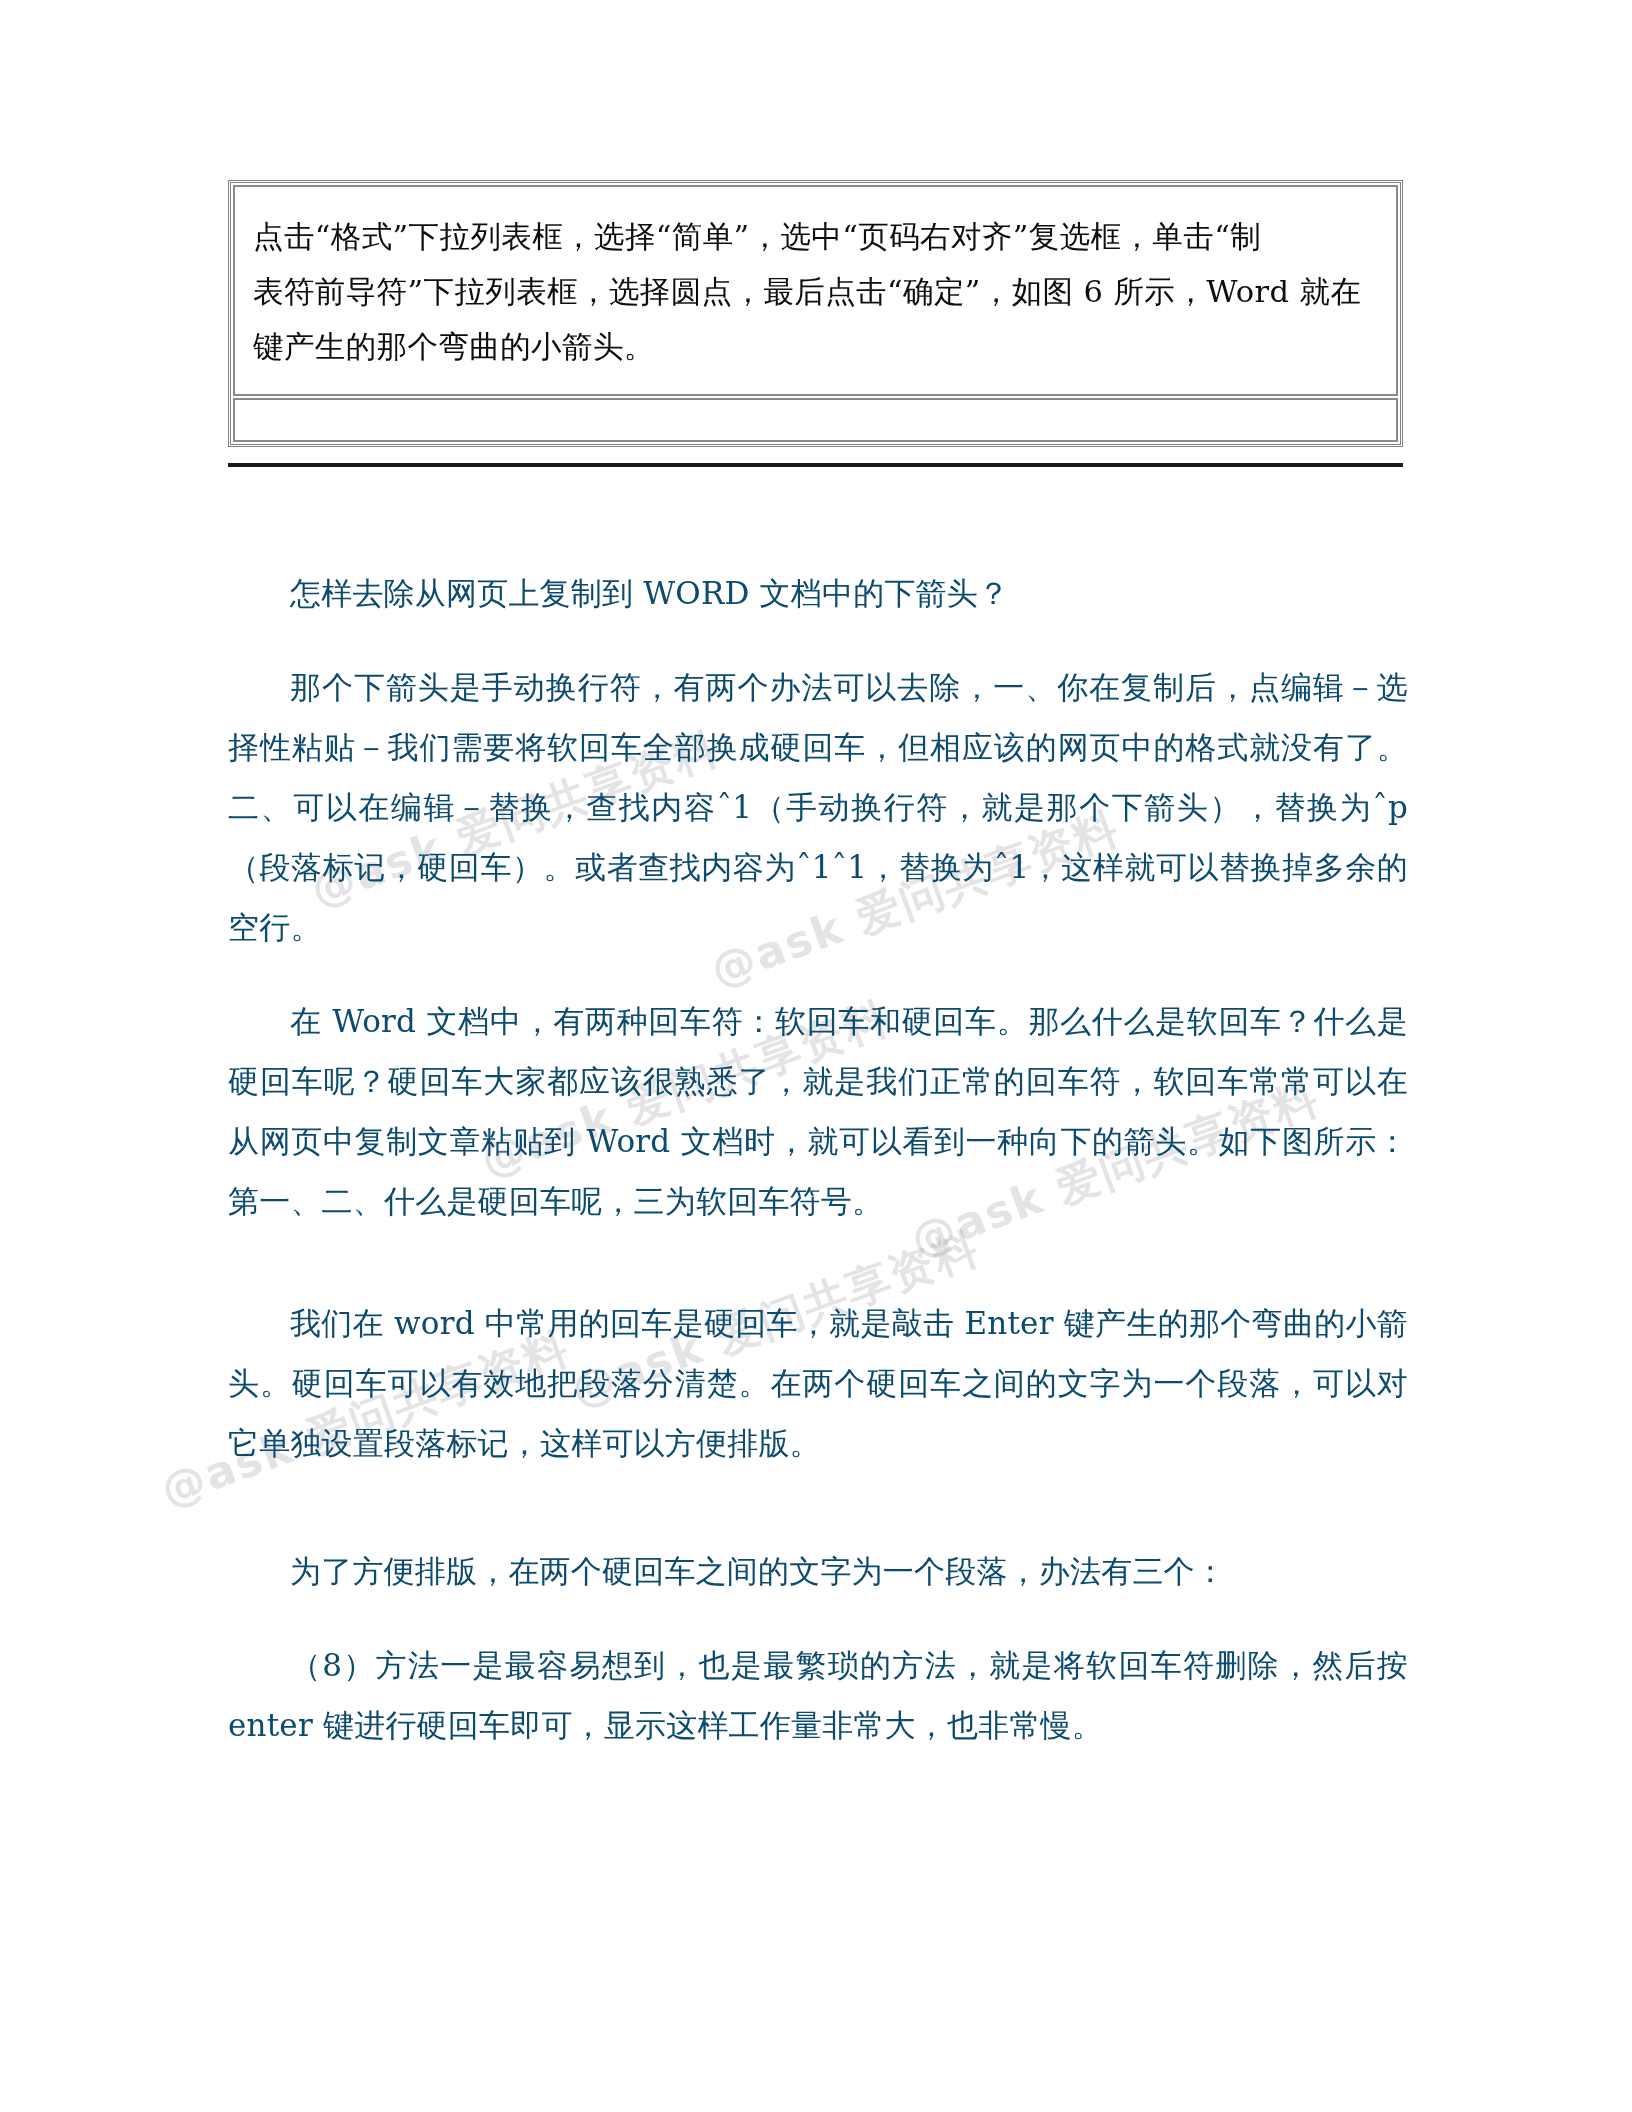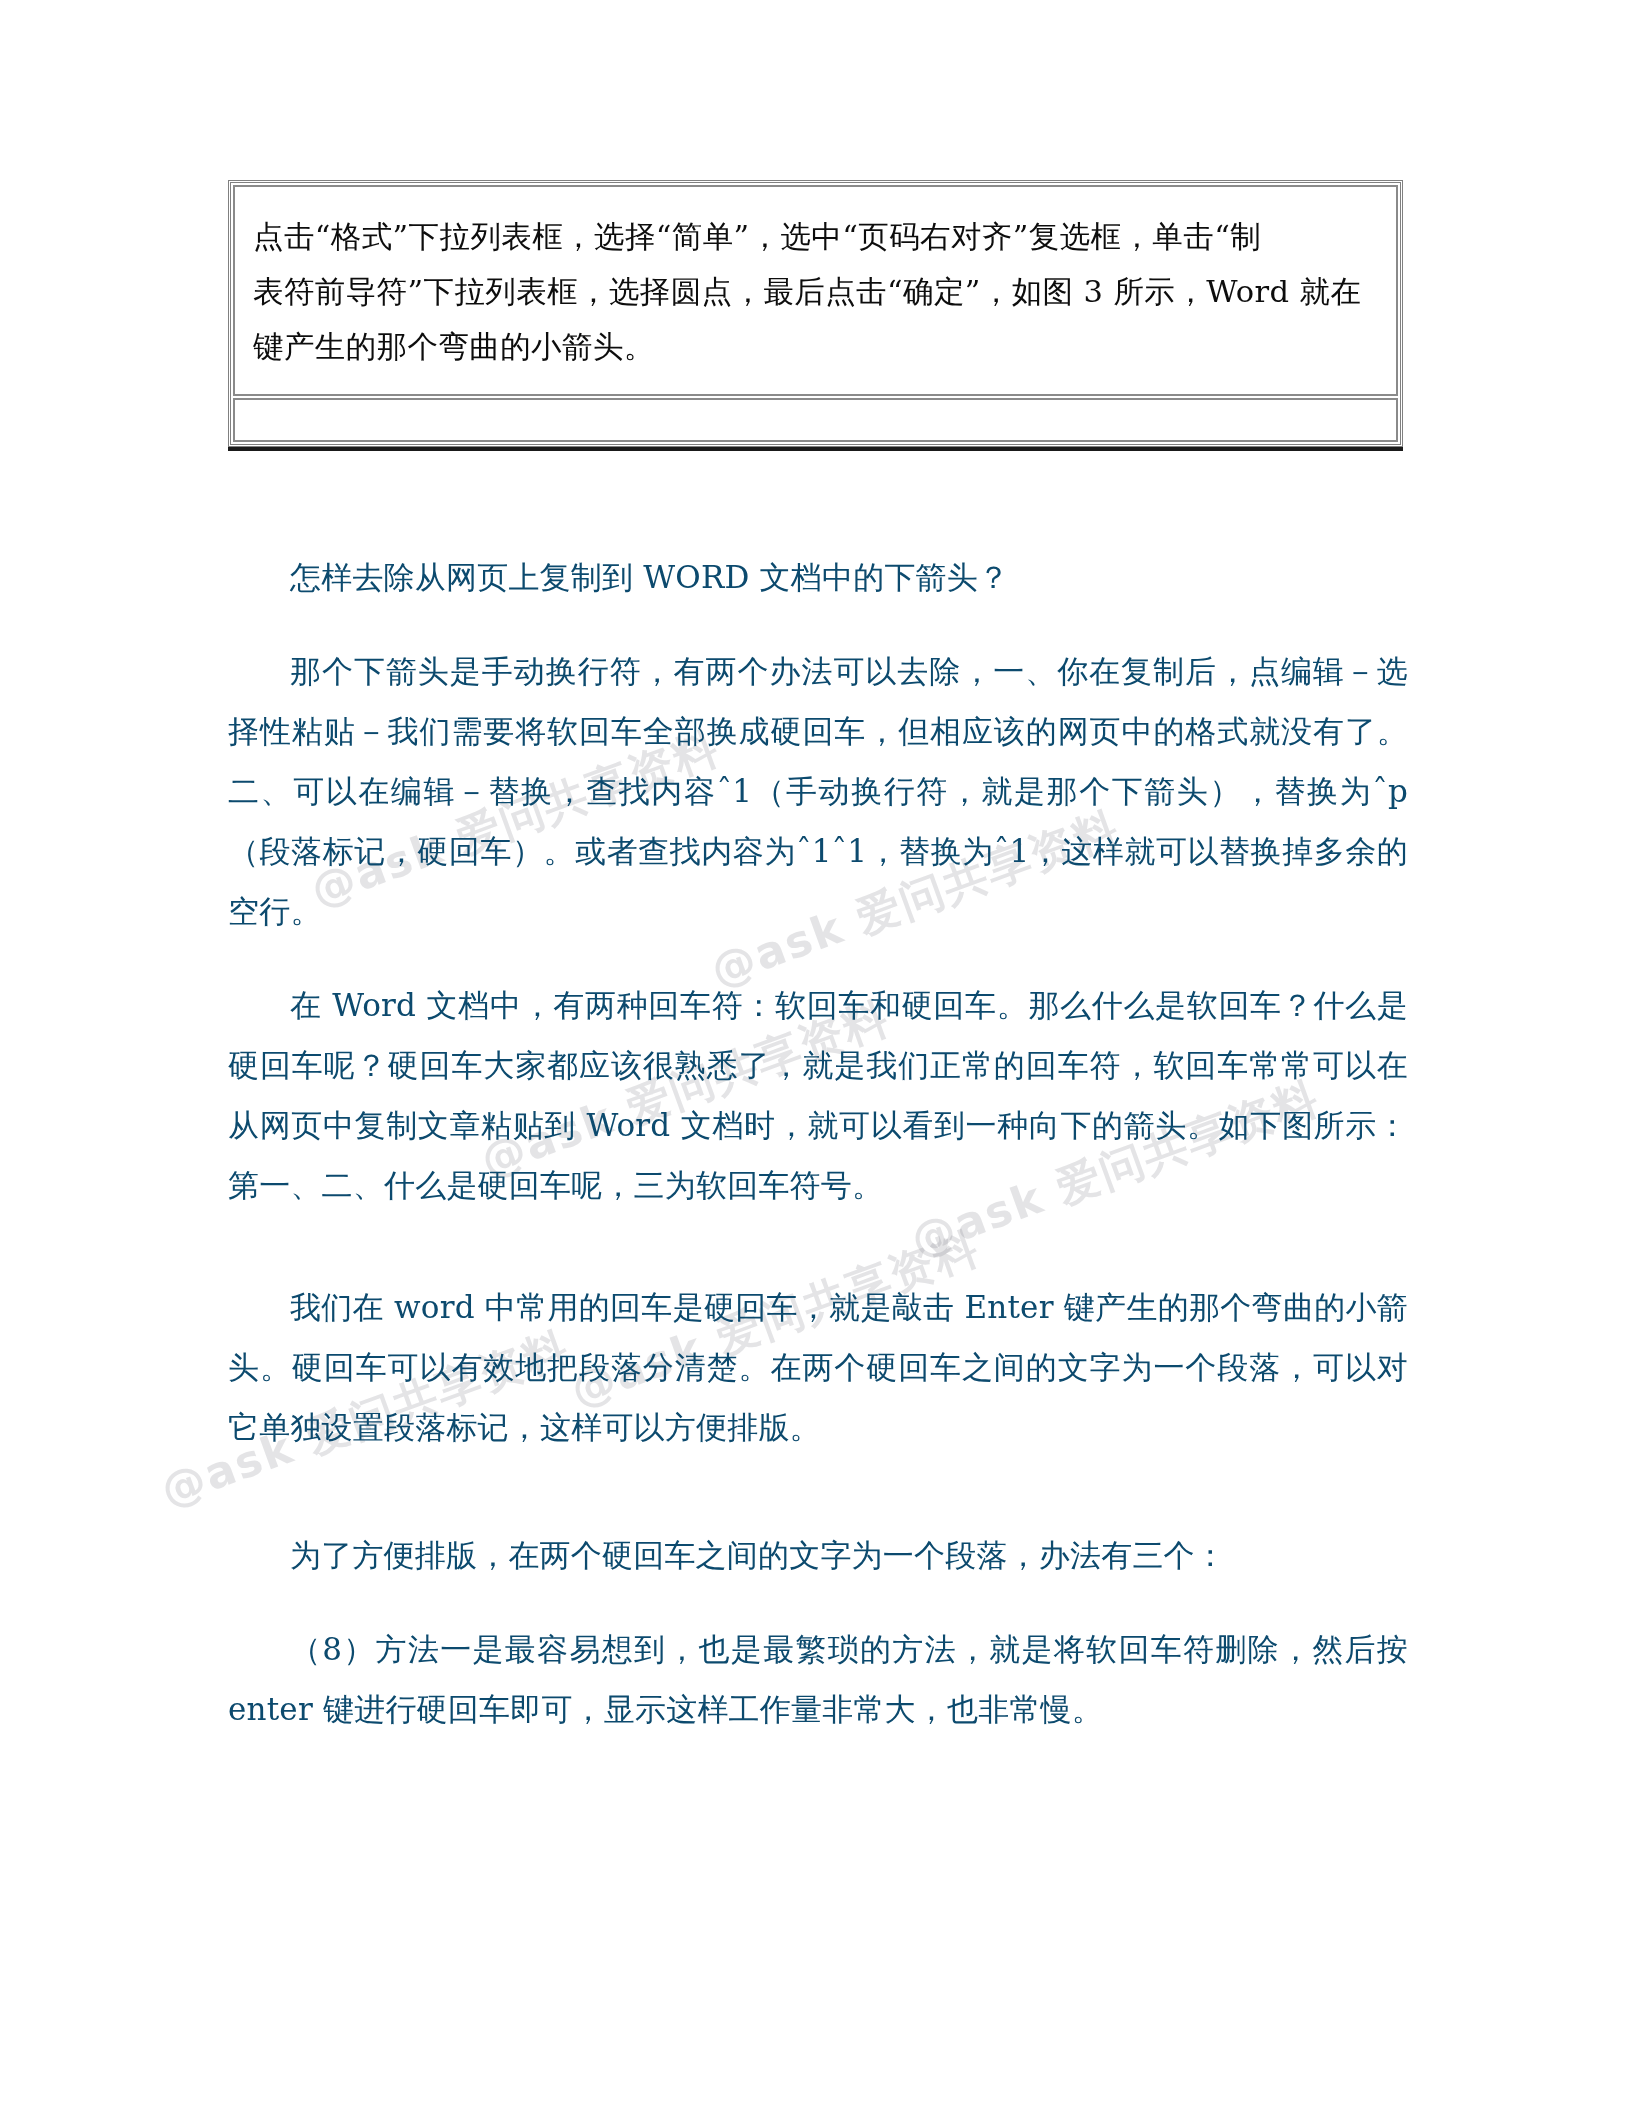--- a/index.html
+++ b/index.html
@@ -29,21 +29,21 @@
     top: 180px;
     width: 1180px;
   }
 
   
   .box-table {
     width: 1175px;
     border: 3px double #808080;
     border-collapse: separate;
     background: #ffffff;
-    margin: 0 0 0 0;
+    margin: 0 0 16px 0;
   }
   .box-cell {
     border: 2px solid #8a8a8a;
     box-shadow: inset 0 0 0 1px #ffffff;
     padding: 22px 18px 20px 18px;
   }
   .box-cell-empty {
     border: 2px solid #8a8a8a;
     height: 40px;
     padding: 0 18px;
@@ -105,21 +105,21 @@
   <div class="wm wm-5">@ask 爱问共享资料</div>
   <div class="wm wm-6">@ask 爱问共享资料</div>
 
   <div class="content">
 
     <table class="box-table">
       <tbody>
           <tr>
         <td class="box-cell">
           <div class="box-line">点击“格式”下拉列表框，选择“简单”，选中“页码右对齐”复选框，单击“制</div>
-          <div class="box-line">表符前导符”下拉列表框，选择圆点，最后点击“确定”，如图 3 所示，Word 就在</div>
+          <div class="box-line">表符前导符”下拉列表框，选择圆点，最后点击“确定”，如图 6 所示，Word 就在</div>
           <div class="box-line">键产生的那个弯曲的小箭头。</div>
         </td>
       </tr>
       <tr>
         <td class="box-cell-empty"></td>
       </tr>
     </tbody>
       </table>
     <div class="box-outer-bottom"></div>
 

